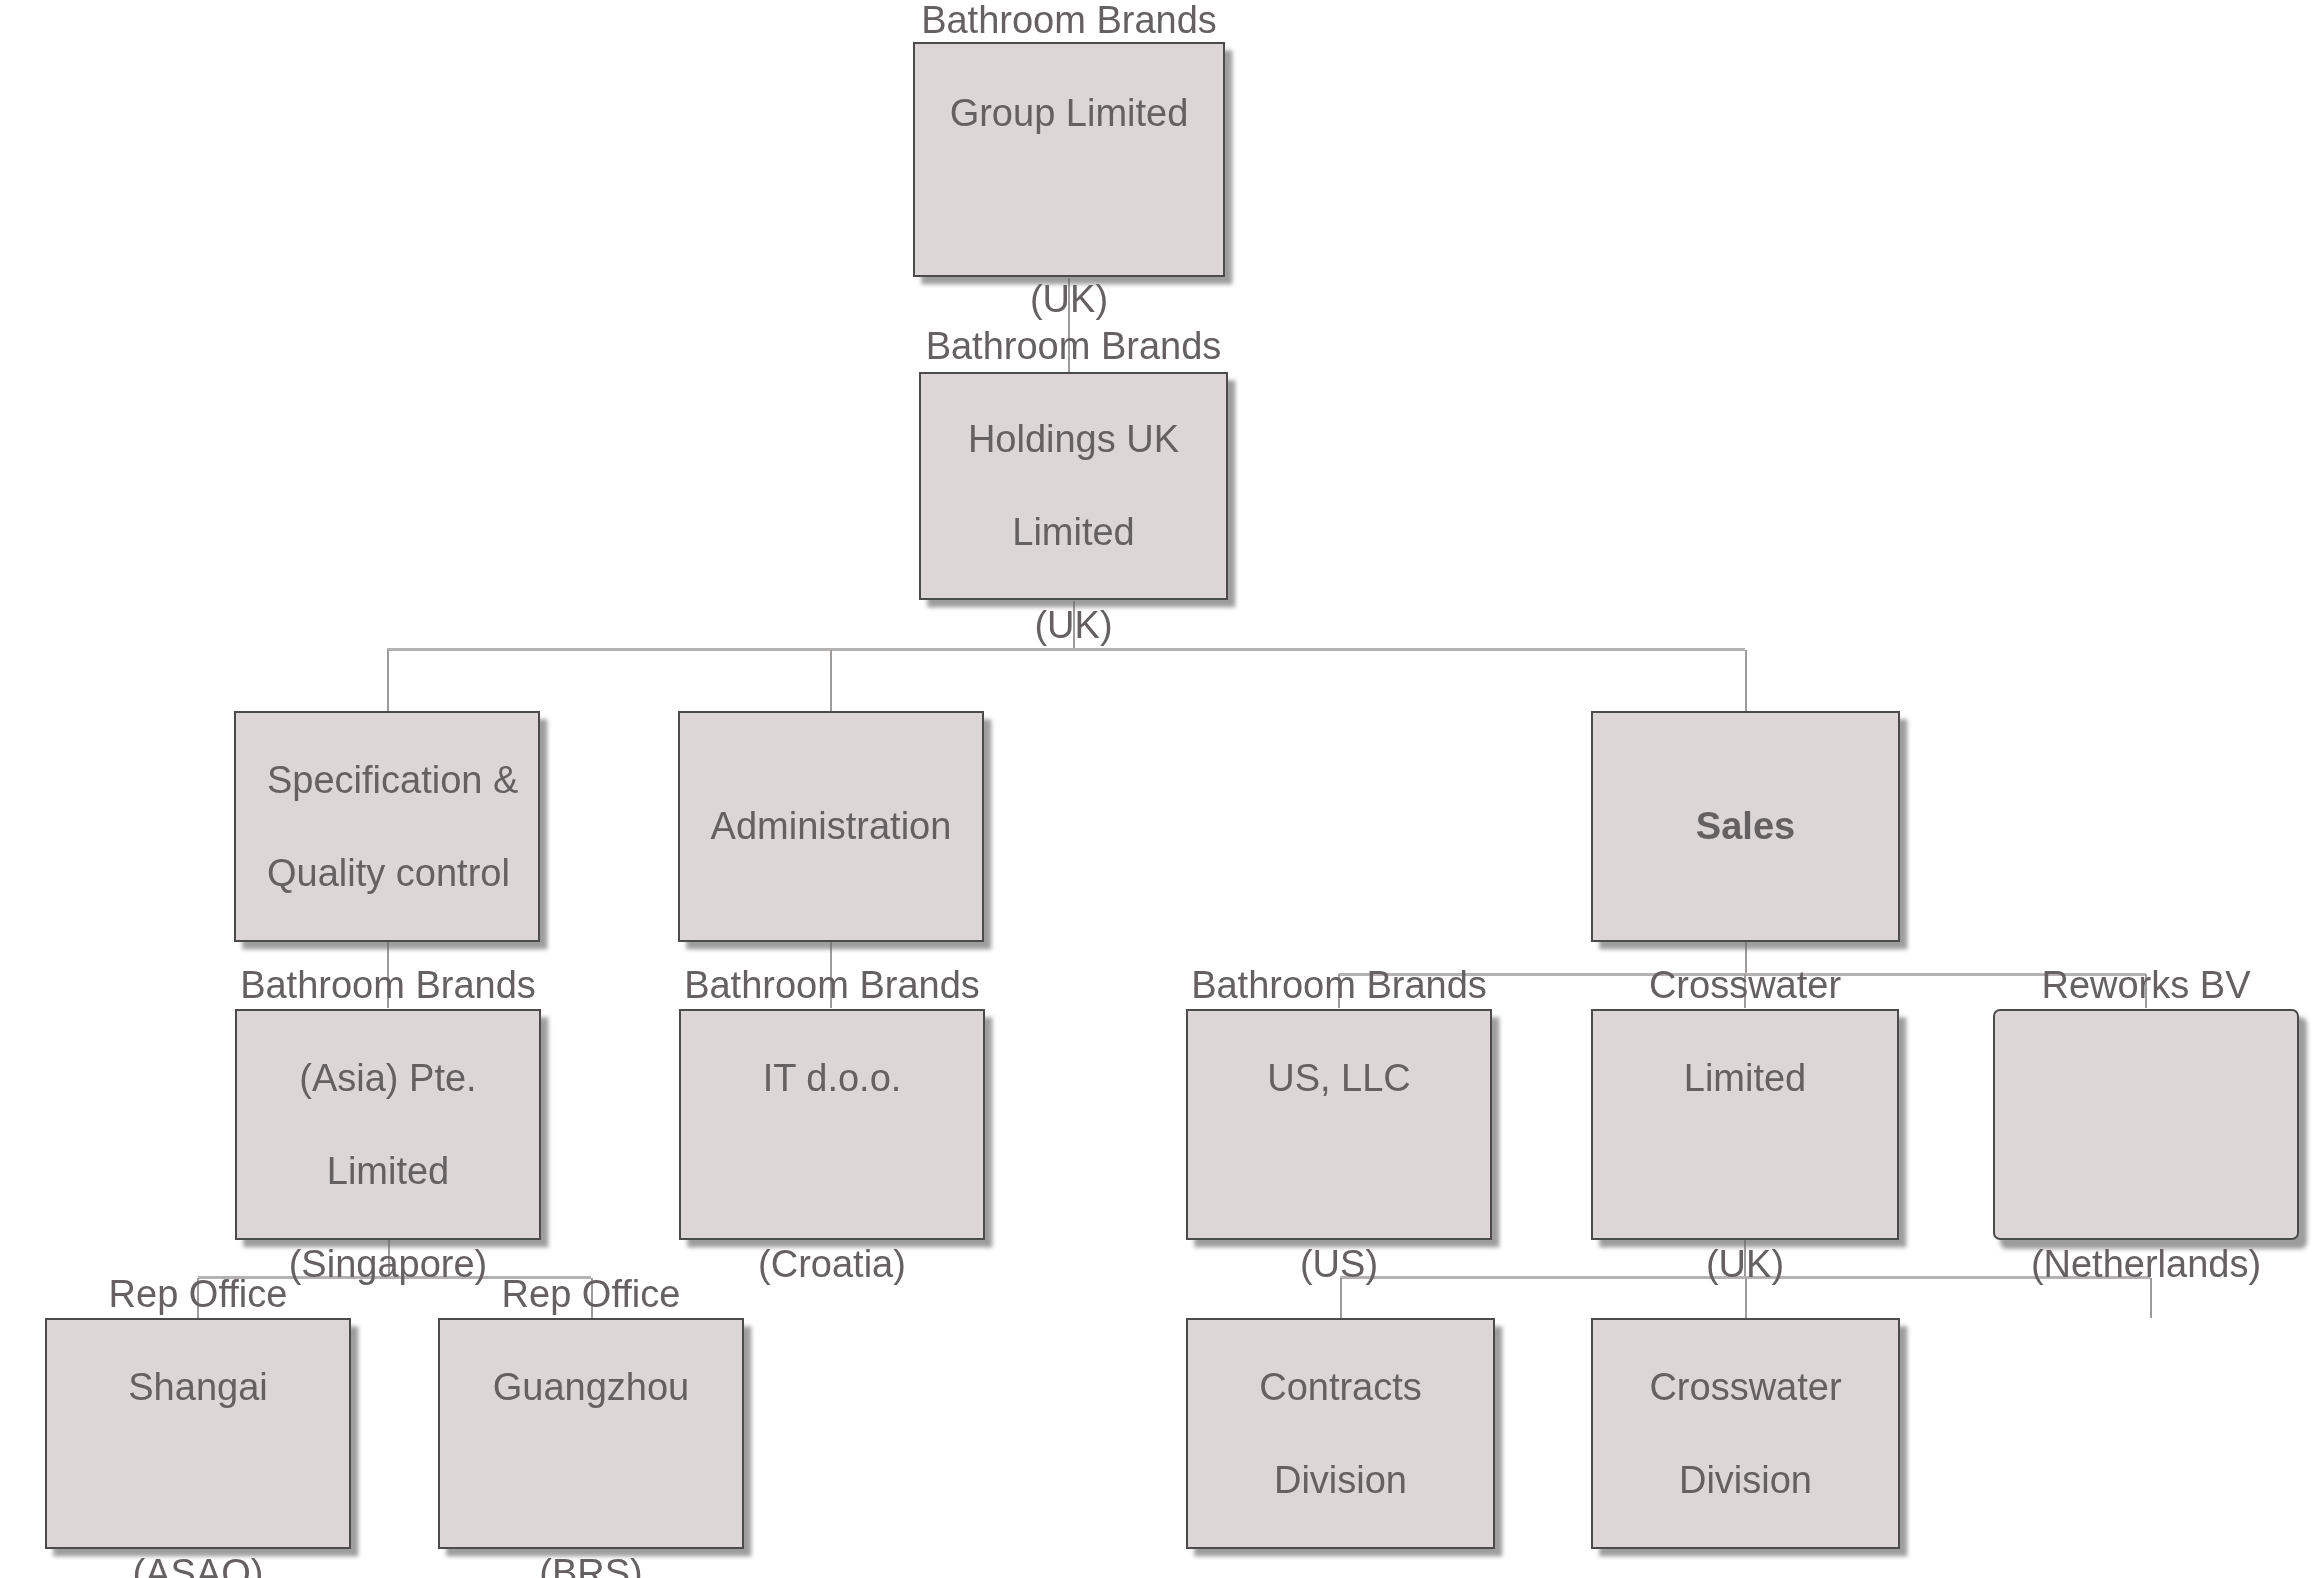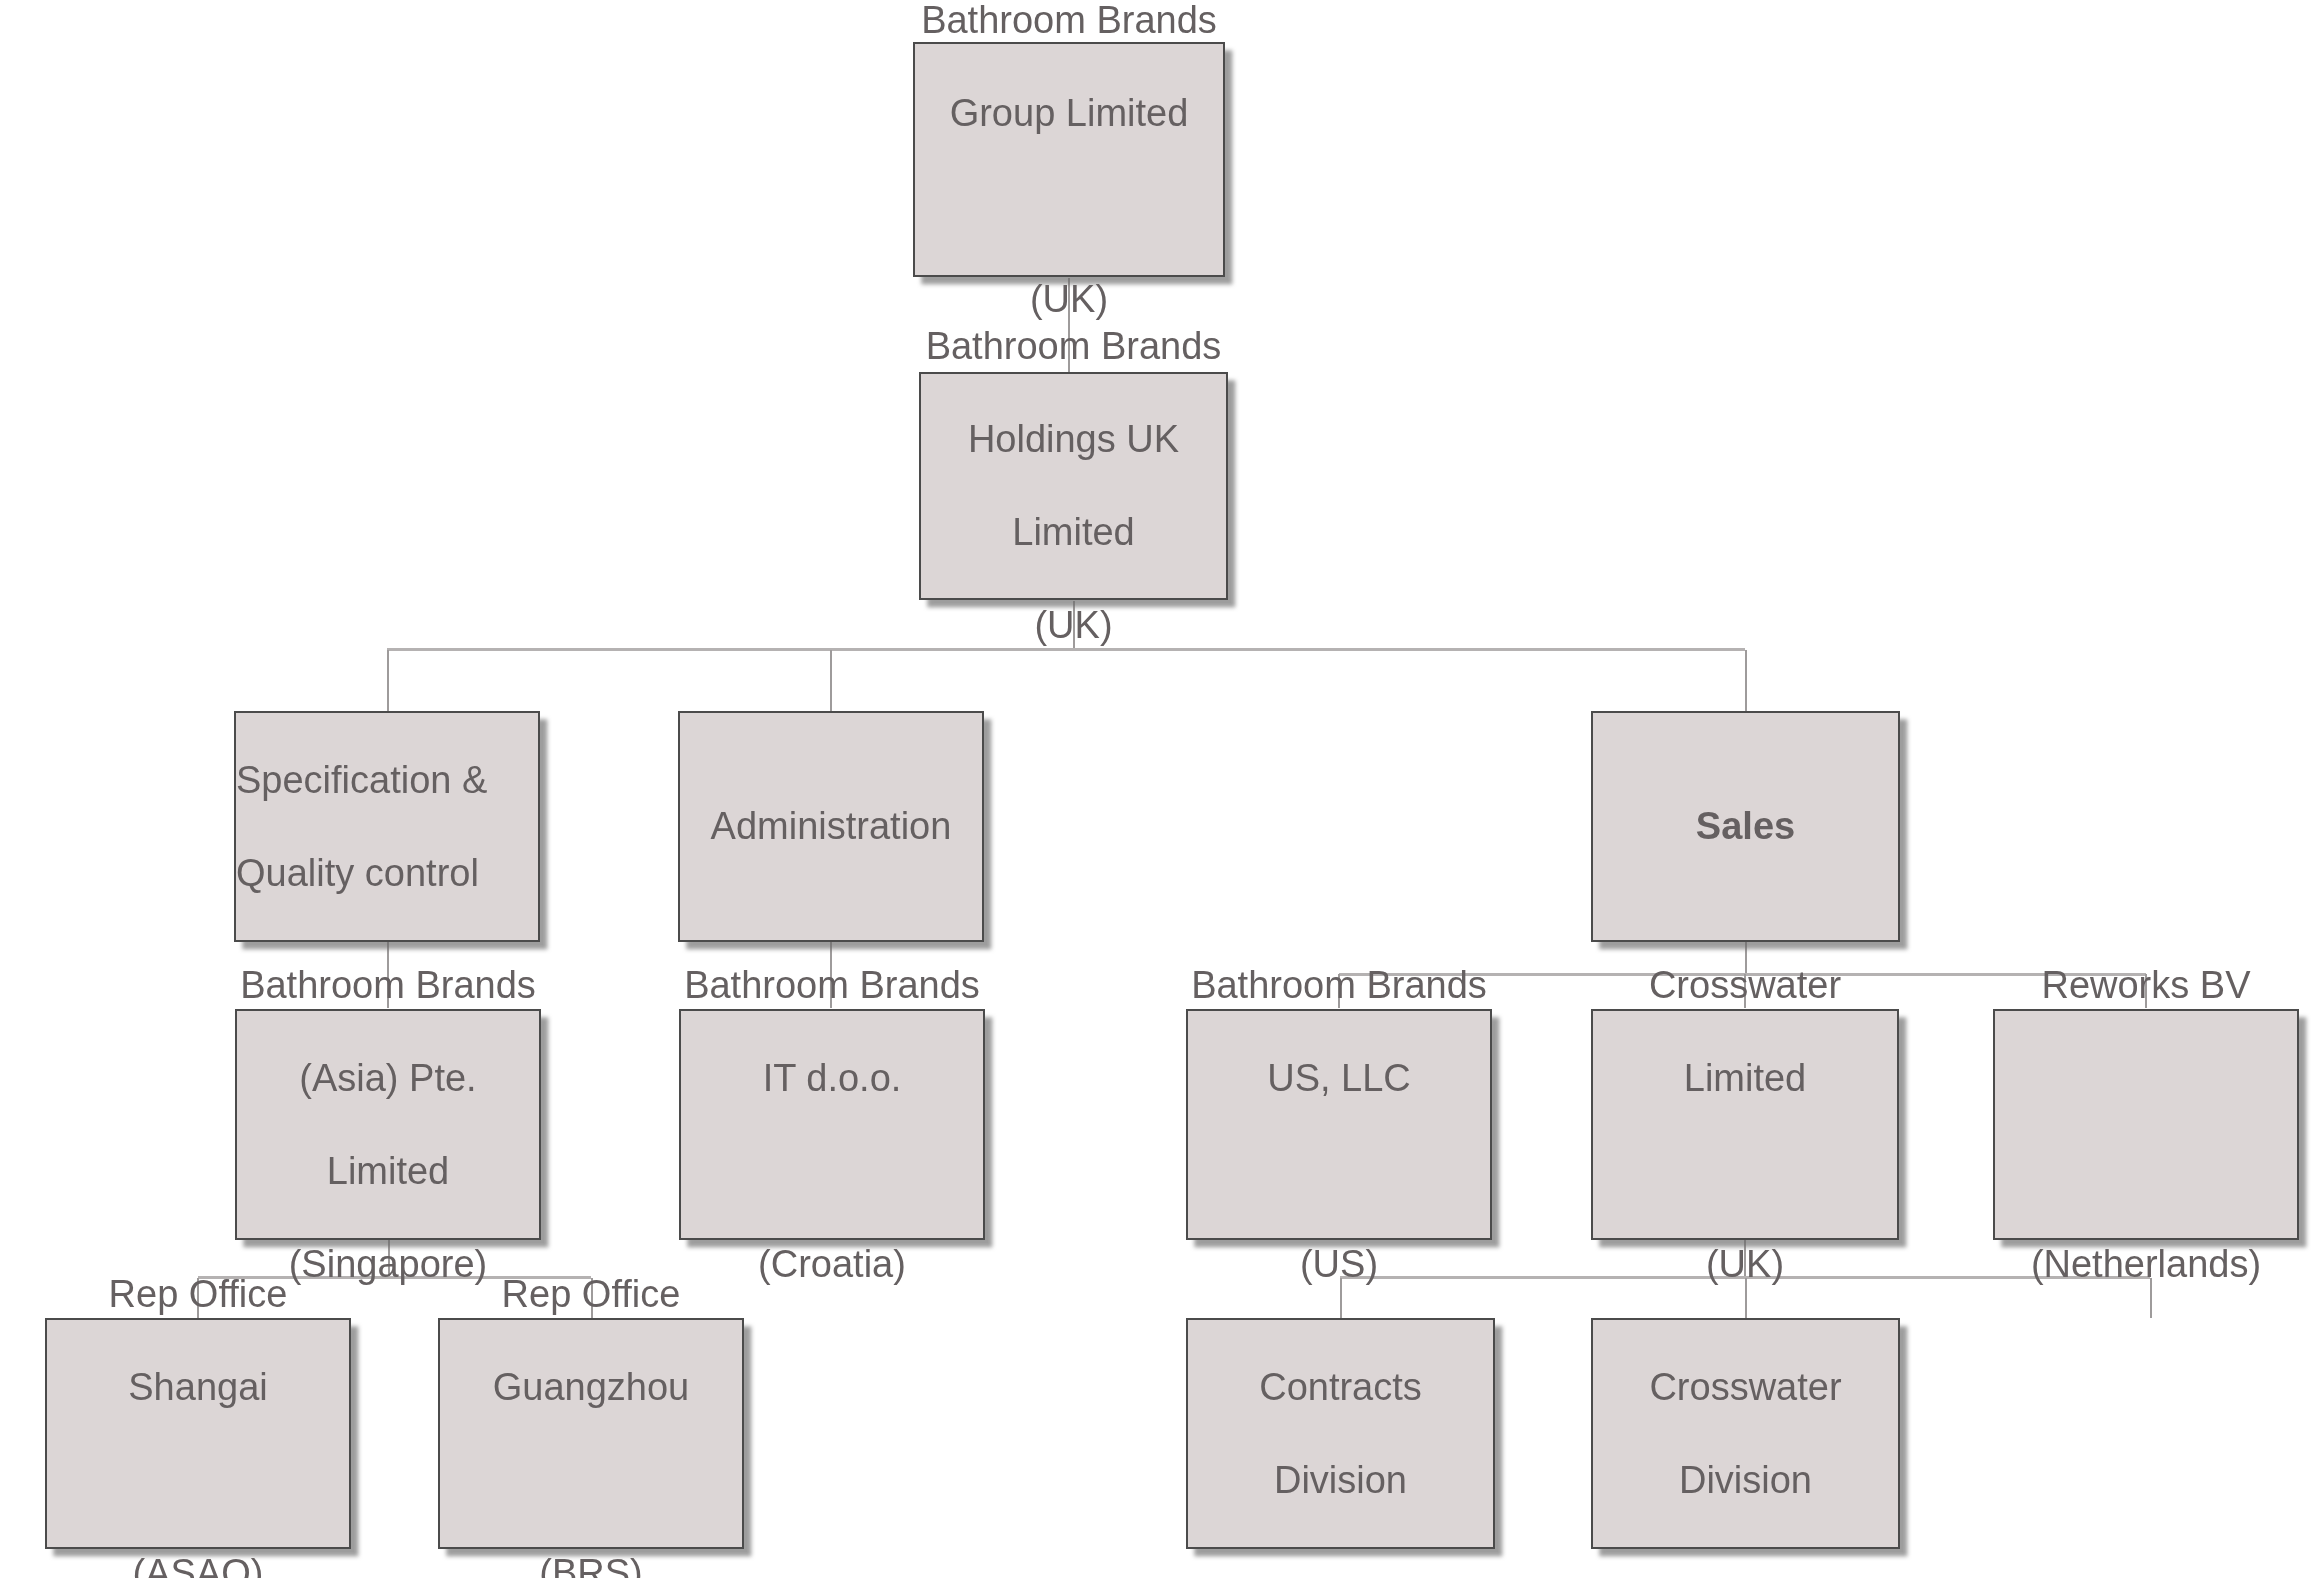--- a/index.html
+++ b/index.html
@@ -31,20 +31,21 @@
     align-items: center;
     text-align: center;
     color: #656061;
     font-size: 38px;
     z-index: 2;
     gap: 40px;
   }
   .org-box.align-left {
     align-items: flex-start;
     text-align: center;
+    padding-left: 31px;
     padding-right: 12px;
   }
   .org-line {
     line-height: 53px;
     min-height: 53px;
     white-space: nowrap;
   }
   .connector {
     position: absolute;
     z-index: 1;
@@ -123,21 +124,21 @@
       <div class="org-line">US, LLC</div>
       <div class="org-line"></div>
       <div class="org-line">(US)</div>
     </div>
     <div class="org-box" style="left: 1591px; top: 1009px; width: 308px; height: 231px;">
       <div class="org-line">Crosswater</div>
       <div class="org-line">Limited</div>
       <div class="org-line"></div>
       <div class="org-line">(UK)</div>
     </div>
-    <div class="org-box" style="left: 1993px; top: 1009px; width: 306px; height: 231px;">
+    <div class="org-box" style="left: 1993px; top: 1009px; width: 306px; height: 231px; border-radius: 7px;">
       <div class="org-line">Reworks BV</div>
       <div class="org-line"></div>
       <div class="org-line"></div>
       <div class="org-line">(Netherlands)</div>
     </div>
     <div class="org-box" style="left: 45px; top: 1318px; width: 306px; height: 231px;">
       <div class="org-line">Rep Office</div>
       <div class="org-line">Shangai</div>
       <div class="org-line"></div>
       <div class="org-line">(ASAQ)</div>

